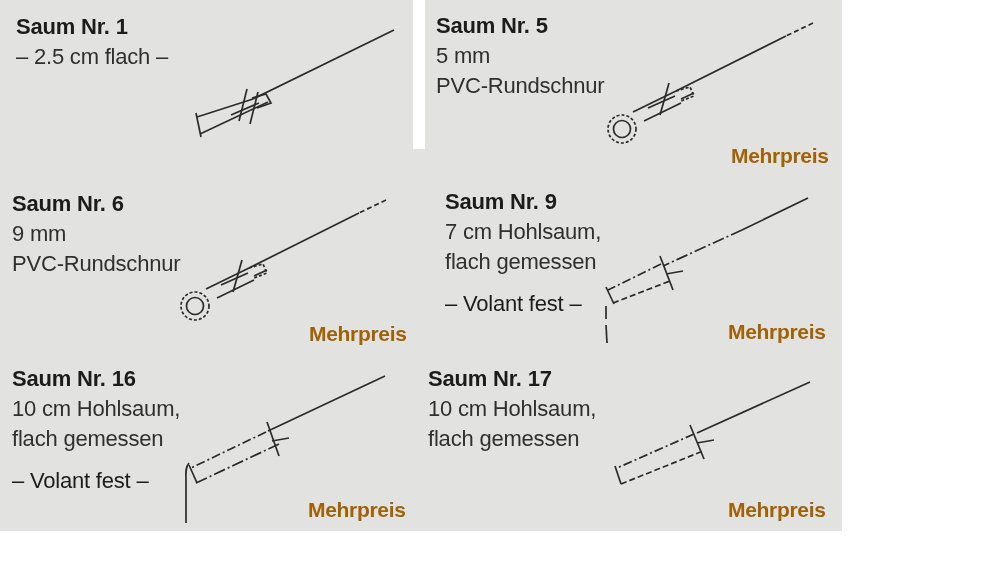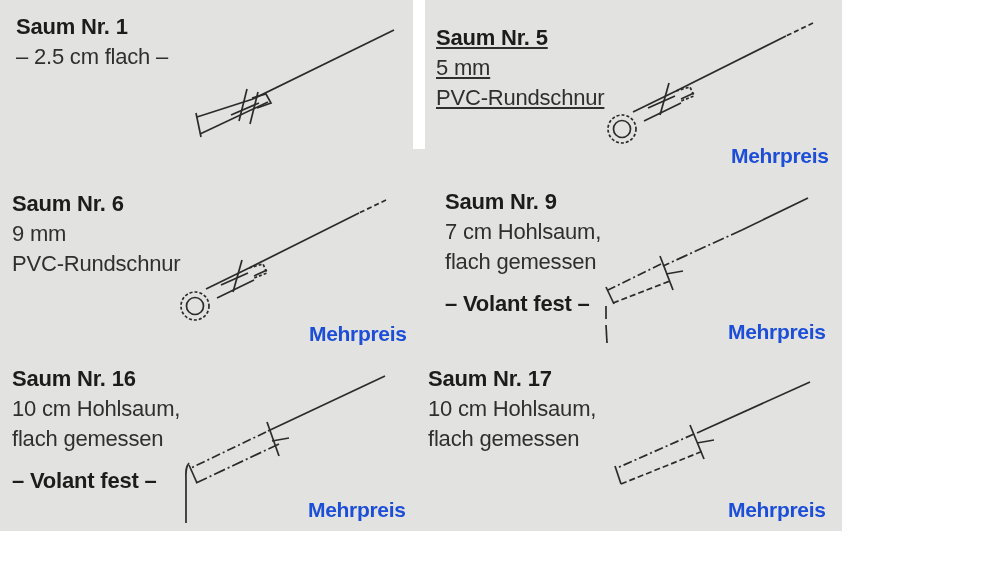--- a/index.html
+++ b/index.html
@@ -12,22 +12,22 @@
   .col-gap    { position:absolute; left:413px; top:0; width:12px; height:149px; background:#ffffff; }
   .drawings   { position:absolute; left:0; top:0; width:994px; height:568px; pointer-events:none; }
   .drawings path, .drawings circle { fill:none; stroke:#2b2b28; stroke-width:1.7; stroke-linecap:butt; }
   .dsh  { stroke-dasharray:5 3; }
   .dshs { stroke-dasharray:3 2; }
   .dd   { stroke-dasharray:9 3 2 3; }
   .ddl  { stroke-dasharray:12 3 2 3; }
   .dsh6 { stroke-dasharray:6 3; }
   .cell { position:absolute; font-size:22px; line-height:30px; color:#2f2f2d; letter-spacing:-0.2px; white-space:nowrap; }
   .cell .title { font-weight:bold; color:#1c1c1a; }
-  .cell .note  { font-weight:bold; color:#1c1c1a; margin-top:12px; }
-  .surcharge { position:absolute; font-size:21px; font-weight:bold; color:#1d4ed8; letter-spacing:-0.3px; line-height:22px; white-space:nowrap; }
+  .cell .note  { font-weight:normal; color:#1c1c1a; margin-top:12px; }
+  .surcharge { position:absolute; font-size:21px; font-weight:bold; color:#a16207; letter-spacing:-0.3px; line-height:22px; white-space:nowrap; }
 </style>
 </head>
 <body>
 
 <div id="stage">
 
   <div class="panel"></div>
   <div class="col-gap"></div>
 
   <svg class="drawings" width="994" height="568" viewBox="0 0 994 568">
@@ -99,21 +99,21 @@
       <path d="M615,466 L621,484"></path>
       <path class="dsh6" d="M621,484 L703,451"></path>
     </g>
   </svg>
 
   <div class="cell" style="left:16px; top:12px;">
     <div class="title">Saum Nr. 1</div>
     <div class="line">– 2.5 cm flach –</div>
   </div>
 
-  <div class="cell" style="left:436px; top:23px;text-decoration:underline;">
+  <div class="cell" style="left:436px; top:11px;">
     <div class="title">Saum Nr. 5</div>
     <div class="line">5 mm</div>
     <div class="line">PVC-Rundschnur</div>
   </div>
 
   <div class="cell" style="left:12px; top:189px;">
     <div class="title">Saum Nr. 6</div>
     <div class="line">9 mm</div>
     <div class="line">PVC-Rundschnur</div>
   </div>

